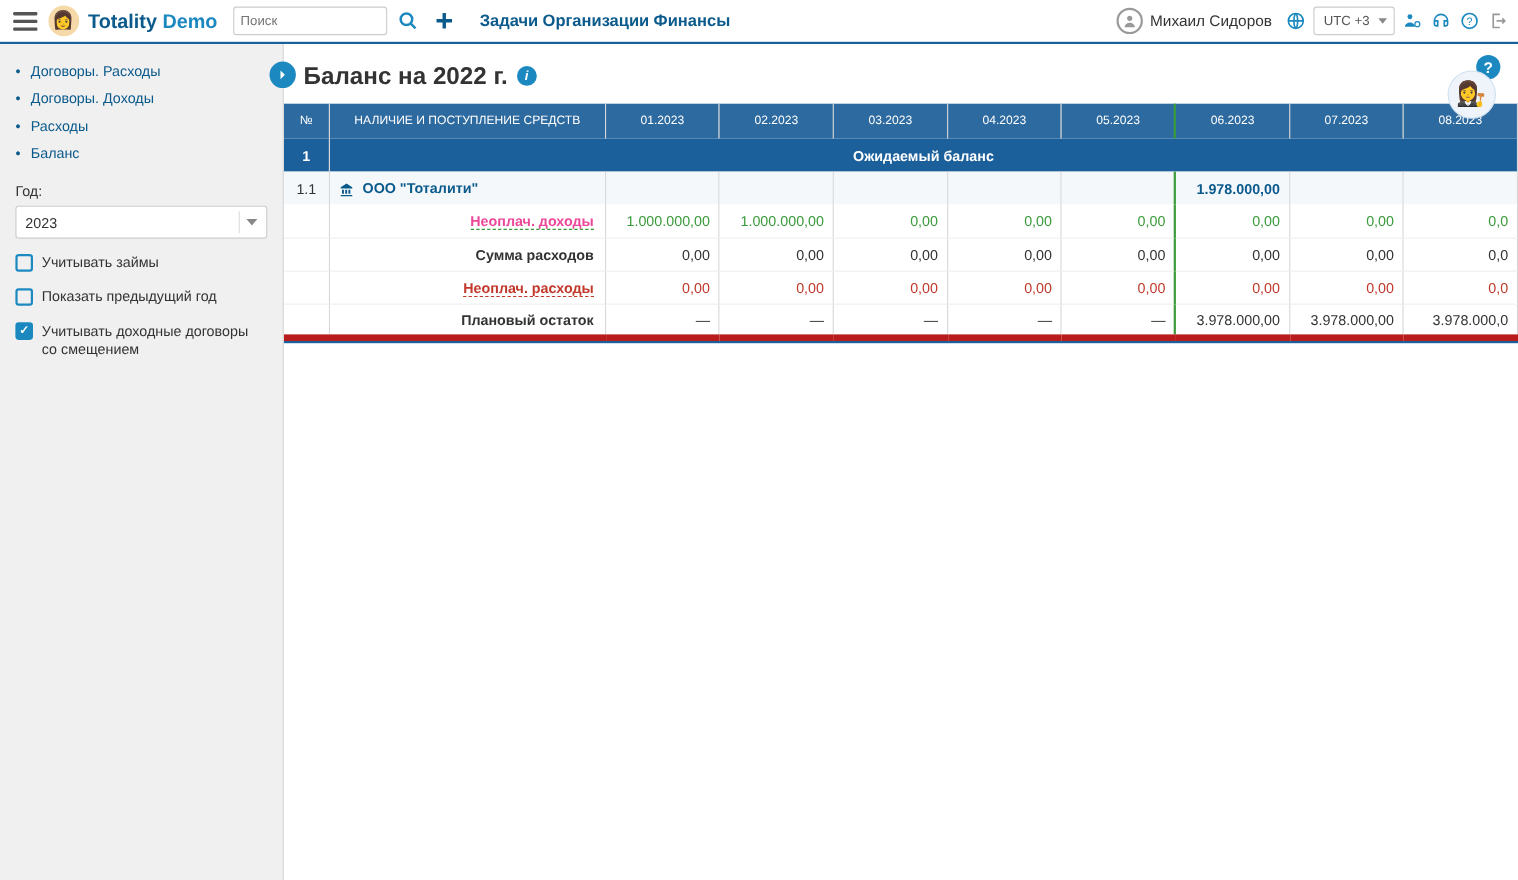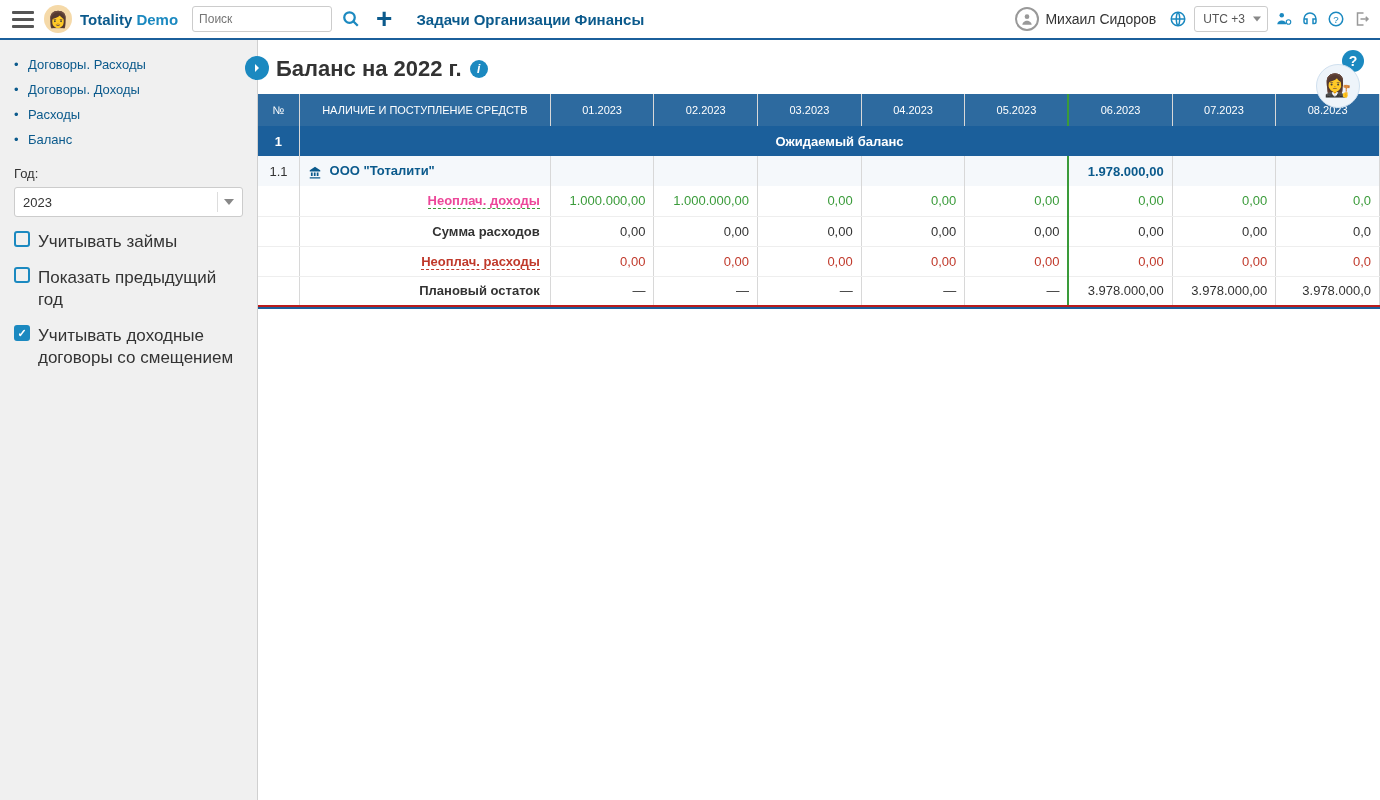--- a/index.html
+++ b/index.html
@@ -1,21 +1,21 @@
 <!DOCTYPE html>
 <html><head>
 <meta charset="utf-8">
 <style>
 * { box-sizing: border-box; margin: 0; padding: 0; }
 body { font-family: "Segoe UI", Arial, sans-serif; font-size: 13px; color: #333; background: #f0f0f0; overflow: hidden; width: 1380px; height: 800px; }
 .header { height: 40px; background: #fff; display: flex; align-items: center; padding: 0 8px; border-bottom: 2px solid #1b5f9b; gap: 6px; }
 .hamburger { display: flex; flex-direction: column; gap: 4px; cursor: pointer; padding: 4px; }
 .hamburger span { width: 22px; height: 3px; background: #555; border-radius: 1px; }
 .avatar-small { width: 28px; height: 28px; border-radius: 50%; background: #f5d9a8; display: flex; align-items: center; justify-content: center; font-size: 16px; }
-.logo { font-weight: 700; font-size: 15px; color: #0b5a8c; margin-left: 2px; margin-right: 8px; }
+.logo { font-weight: 700; font-size: 18px; color: #0b5a8c; margin-left: 2px; margin-right: 8px; }
 .logo .demo { color: #1b89c0; font-weight: 700; }
 .search-box { width: 140px; height: 26px; border: 1px solid #ccc; border-radius: 3px; padding: 0 6px; font-size: 12px; color: #888; }
 .icon-btn { width: 26px; height: 26px; display: flex; align-items: center; justify-content: center; cursor: pointer; color: #1b89c0; }
 .plus-big { font-size: 28px; font-weight: 700; color: #0b5a8c; cursor: pointer; padding: 0 6px; }
 .nav-links { display: flex; gap: 4px; margin-left: 12px; }
 .nav-links a { color: #0b5a8c; font-weight: 600; font-size: 15px; text-decoration: none; cursor: pointer; }
 .spacer { flex: 1; }
 .user-block { display: flex; align-items: center; gap: 6px; color: #333; font-size: 14px; margin-right: 6px; cursor: pointer; }
 .user-circle { width: 24px; height: 24px; border: 2px solid #999; border-radius: 50%; display: flex; align-items: center; justify-content: center; }
 .tz-select { height: 26px; border: 1px solid #ccc; border-radius: 3px; padding: 0 22px 0 8px; font-size: 12px; color: #555; position: relative; display: flex; align-items: center; cursor: pointer; }
@@ -27,21 +27,21 @@
 .side-list li { padding: 5px 0 5px 14px; color: #0b5a8c; cursor: pointer; position: relative; font-size: 13px; }
 .side-list li::before { content: "•"; position: absolute; left: 0; color: #0b5a8c; }
 .side-label { margin-top: 14px; font-size: 13px; color: #333; margin-bottom: 6px; }
 .year-select { width: 100%; height: 30px; border: 1px solid #ccc; border-radius: 3px; background: #fff; padding: 0 28px 0 8px; font-size: 13px; color: #333; position: relative; display: flex; align-items: center; cursor: pointer; }
 .year-select::after { content: ""; position: absolute; right: 8px; top: 50%; width: 0; height: 0; border-left: 5px solid transparent; border-right: 5px solid transparent; border-top: 6px solid #888; transform: translateY(-50%); }
 .year-select::before { content: ""; position: absolute; right: 24px; top: 4px; bottom: 4px; width: 1px; background: #ddd; }
 .cb-row { display: flex; align-items: flex-start; gap: 8px; margin-top: 14px; cursor: pointer; }
 .cb { width: 16px; height: 16px; border: 2px solid #1b89c0; border-radius: 3px; flex-shrink: 0; display: flex; align-items: center; justify-content: center; }
 .cb.checked { background: #1b89c0; }
 .cb.checked::after { content: "✓"; color: #fff; font-size: 11px; font-weight: bold; }
-.cb-label { font-size: 17px; color: #333; line-height: 1.3; }
+.cb-label { font-size: 13px; color: #333; line-height: 1.3; }
 .collapse-btn { position: absolute; right: -12px; top: 16px; width: 24px; height: 24px; background: #1b89c0; border-radius: 50%; display: flex; align-items: center; justify-content: center; color: #fff; cursor: pointer; z-index: 5; }
 .main { flex: 1; background: #fff; overflow: hidden; position: relative; }
 .page-title { display: flex; align-items: center; gap: 8px; padding: 16px 0 12px 18px; font-size: 22px; font-weight: 700; color: #333; }
 .info-i { width: 18px; height: 18px; background: #1b89c0; border-radius: 50%; color: #fff; display: flex; align-items: center; justify-content: center; font-size: 12px; font-weight: bold; font-style: italic; cursor: pointer; }
 .table-wrap { overflow-x: hidden; border-bottom: 2px solid #1b5f9b; }
 table { border-collapse: collapse; width: 100%; }
 th, td { border-right: 1px solid #d8d8d8; padding: 6px 8px; white-space: nowrap; font-size: 13px; }
 thead th { background: #2d6a9f; color: #fff; font-weight: 400; font-size: 11px; text-align: center; height: 32px; }
 thead th:first-child { width: 40px; }
 thead th:nth-child(2) { width: 242px; text-align: center; }
@@ -51,21 +51,21 @@
 .org-row td { background: #f5f8fb; height: 30px; font-weight: 600; color: #0b5a8c; }
 .org-row td:first-child { text-align: center; color: #333; font-weight: 400; }
 .org-row .bank-icon { display: inline-block; vertical-align: middle; margin-right: 4px; }
 tbody tr.data-row td { background: #fff; height: 30px; text-align: right; border-bottom: 1px solid #eee; }
 tbody tr.data-row td:nth-child(2) { text-align: right; font-weight: 600; padding-right: 10px; }
 .green { color: #3a9b3a; }
 .green-u { color: #ec4899; border-bottom: 1px dashed #3a9b3a; }
 .red { color: #c0392b; }
 .red-u { color: #c0392b; border-bottom: 1px dashed #c0392b; }
 .col-highlight { border-left: 2px solid #3a9b3a; }
-tbody tr:last-child td { border-bottom: 2px solid #b91c1c; }
+tbody tr:last-child td { border-bottom: 6px solid #b91c1c; }
 .help-float { position: absolute; right: 16px; top: 10px; width: 56px; height: 56px; }
 .help-q { position: absolute; right: 0; top: 0; width: 22px; height: 22px; background: #1b89c0; border-radius: 50%; color: #fff; display: flex; align-items: center; justify-content: center; font-weight: bold; font-size: 14px; cursor: pointer; }
 .help-avatar { position: absolute; right: 4px; top: 14px; width: 44px; height: 44px; border-radius: 50%; background: #eef4fa; border: 1px solid #d0e0ef; display: flex; align-items: center; justify-content: center; font-size: 22px; }
 svg { display: block; }
 </style>
 </head>
 <body>
 
 <div class="header">
   <div class="hamburger">

